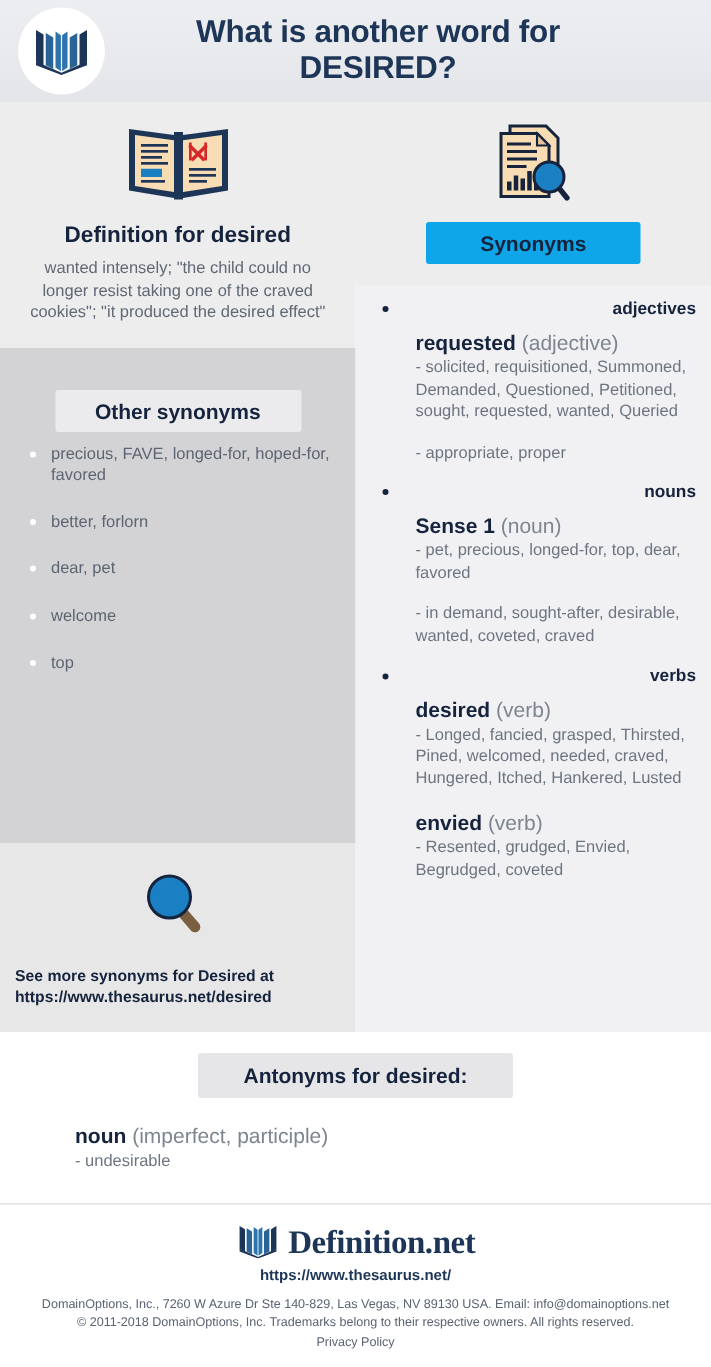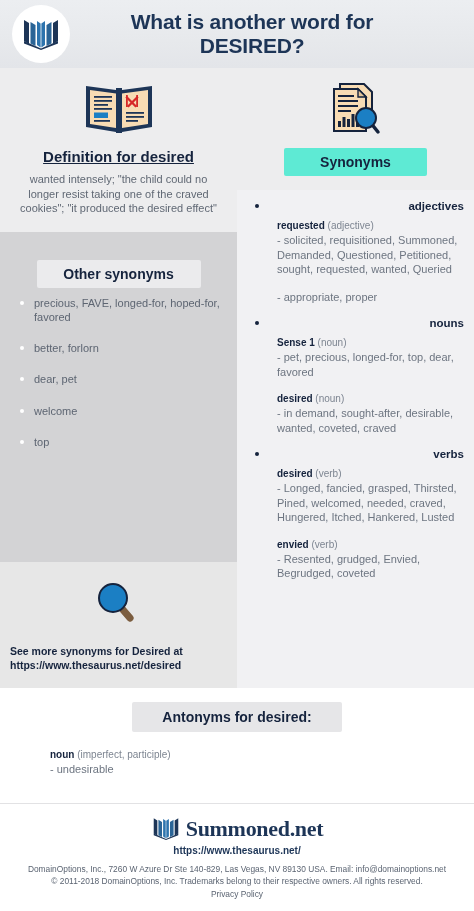--- a/index.html
+++ b/index.html
@@ -86,21 +86,20 @@
     display: flex;
     justify-content: center;
     align-items: center;
     padding: 4px 0 10px 0;
   }
   .def-title {
     font-size: 15px;
     font-weight: bold;
     color: #15233d;
     margin: 2px 0 7px 0;
-    text-decoration: underline;
   }
   .def-text {
     font-size: 11px;
     line-height: 1.32;
     color: #606874;
     padding: 0 6px;
   }
 
   
   .other-block {
@@ -160,21 +159,21 @@
   }
 
   
   .syn-head-wrap {
     background: #ededee;
     padding: 8px 0 14px 0;
     text-align: center;
   }
   .syn-pill {
     display: inline-block;
-    background: #5eead4;
+    background: #0ea5e9;
     color: #15233d;
     font-size: 14px;
     font-weight: bold;
     padding: 6px 36px;
     border-radius: 2px;
   }
   .syn-body {
     padding: 10px 10px 10px 10px;
     flex: 1 1 auto;
   }
@@ -198,21 +197,21 @@
     width: 4px;
     height: 4px;
     border-radius: 50%;
     background: #15233d;
   }
   .sense {
     padding-left: 30px;
     margin-bottom: 13px;
   }
   .sense-word {
-    font-size: 10px;
+    font-size: 14px;
     color: #15233d;
     line-height: 1.3;
   }
   .sense-word b {
     font-weight: bold;
   }
   .sense-pos {
     color: #7d8591;
     font-weight: normal;
   }
@@ -436,24 +435,20 @@
         <div class="pos-group">
           <div class="pos-label">nouns</div>
           <div class="sense">
             <div class="sense-word">
               <b>Sense 1</b>
               <span class="sense-pos">(noun)</span>
             </div>
             <div class="sense-list">- pet, precious, longed-for, top, dear, favored</div>
           </div>
           <div class="sense">
-            <div class="sense-word">
-              <b>desired</b>
-              <span class="sense-pos">(noun)</span>
-            </div>
             <div class="sense-list">- in demand, sought-after, desirable, wanted, coveted, craved</div>
           </div>
         </div>
 
         <div class="pos-group">
           <div class="pos-label">verbs</div>
           <div class="sense">
             <div class="sense-word">
               <b>desired</b>
               <span class="sense-pos">(verb)</span>
@@ -494,21 +489,21 @@
         <svg width="30" height="26" viewBox="0 0 40 36">
           <path d="M3 6 L3 27 L8 30 L8 9 Z" fill="#1d3557"></path>
           <path d="M9.5 8 L9.5 29.5 L14.5 32 L14.5 11 Z" fill="#2a6496"></path>
           <path d="M16 7 L16 31 L19.6 33.5 L19.6 9.5 Z" fill="#2d74ae"></path>
           <path d="M37 6 L37 27 L32 30 L32 9 Z" fill="#1d3557"></path>
           <path d="M30.5 8 L30.5 29.5 L25.5 32 L25.5 11 Z" fill="#2a6496"></path>
           <path d="M24 7 L24 31 L20.4 33.5 L20.4 9.5 Z" fill="#2d74ae"></path>
           <path d="M3 27 L20 34.5 L37 27 L37 29.5 L20 36 L3 29.5 Z" fill="#1d3557"></path>
         </svg>
       </span>
-      <span class="footer-brand">Summoned.net</span>
+      <span class="footer-brand">Definition.net</span>
     </div>
     <div class="footer-url">https://www.thesaurus.net/</div>
     <div class="footer-legal">DomainOptions, Inc., 7260 W Azure Dr Ste 140-829, Las Vegas, NV 89130 USA. Email: info@domainoptions.net</div>
     <div class="footer-legal">© 2011-2018 DomainOptions, Inc. Trademarks belong to their respective owners. All rights reserved.</div>
     <div class="footer-privacy">Privacy Policy</div>
   </div>
 
 </div>
 
 </body></html>

